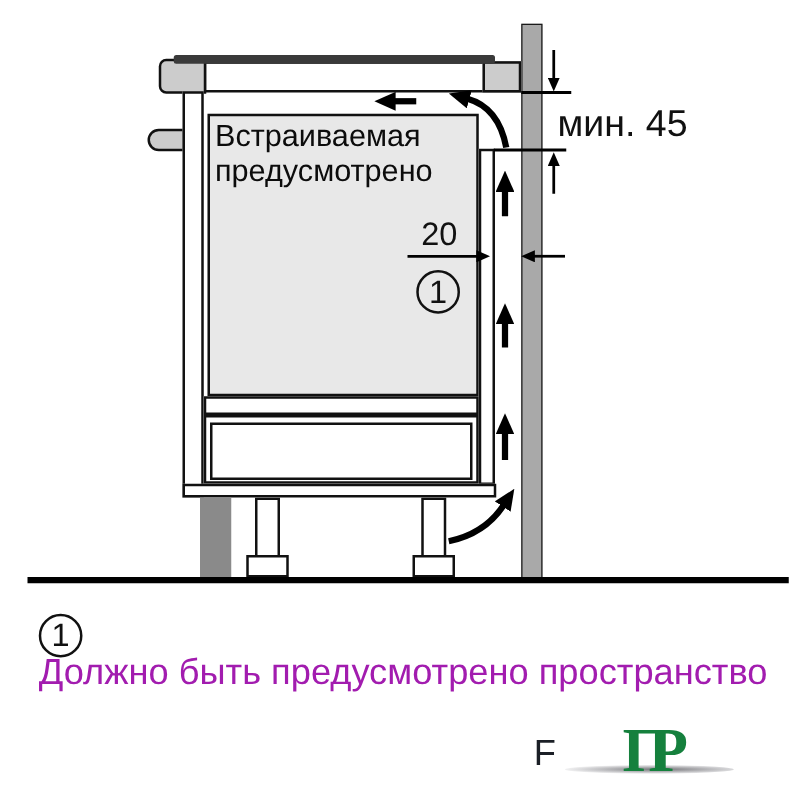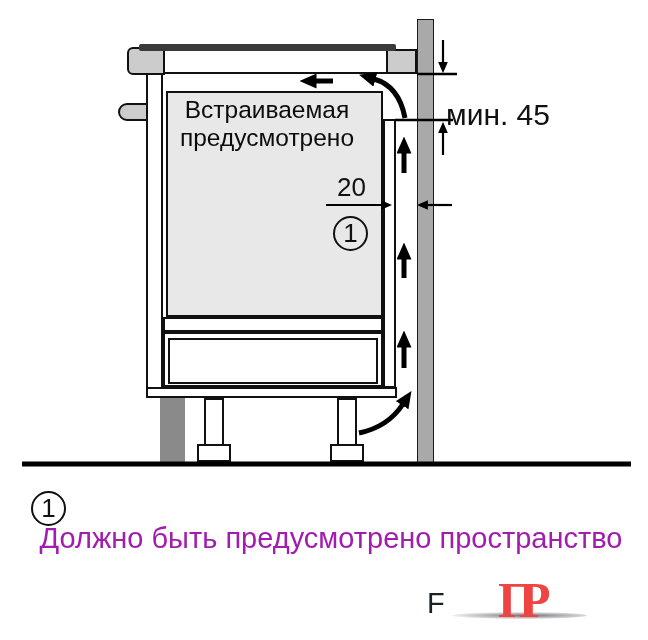--- a/index.html
+++ b/index.html
@@ -1,20 +1,20 @@
 <!DOCTYPE html>
 <html><head>
 <meta charset="utf-8">
 <style>
   html,body{margin:0;padding:0;background:#fff;}
   .canvas{
     position:relative;width:648px;height:640px;background:#ffffff;overflow:hidden;
     font-family:"Liberation Sans",sans-serif;color:#111;
   }
-  .abs{position:absolute;box-sizing:border-box;text-align:center;}
+  .abs{position:absolute;box-sizing:border-box;}
   
   .wall{left:417px;top:19px;width:17px;height:445px;background:#a9a9a9;border:1.5px solid #1a1a1a;}
   .slab{left:163px;top:49px;width:254px;height:25px;background:#fff;border:2px solid #111;}
   .cap-left{left:127px;top:47px;width:38px;height:28px;background:#cccccc;border:2px solid #111;border-radius:6px 0 0 6px;}
   .cap-right{left:386px;top:49px;width:31px;height:25px;background:#cccccc;border:2px solid #111;}
   .hob-strip{left:139px;top:44px;width:257px;height:7px;background:#3a3a3a;border-radius:2px;}
   .tab{left:118px;top:103px;width:30px;height:18px;background:#cccccc;border:2px solid #111;border-radius:9px 0 0 9px;}
   .side-panel{left:146px;top:73px;width:17px;height:325px;background:#fff;border:2px solid #111;}
   .oven-box{left:166px;top:91px;width:217px;height:226px;background:#e8e8e8;border:2px solid #111;}
   .rear-panel{left:383px;top:119px;width:13px;height:269px;background:#fff;border:2px solid #111;}
@@ -22,30 +22,30 @@
   .cavity{left:163px;top:332px;width:220px;height:55px;background:#fff;border:2px solid #111;}
   .cavity-inner{left:168px;top:338px;width:210px;height:46px;background:#fff;border:2px solid #111;}
   .bottom-bar{left:146px;top:387px;width:251px;height:11px;background:#fff;border:2px solid #111;}
   .plinth{left:160px;top:398px;width:25px;height:64px;background:#8a8a8a;}
   .leg-stem-l{left:204px;top:398px;width:20px;height:48px;background:#fff;border:2px solid #111;}
   .leg-foot-l{left:197px;top:444px;width:34px;height:18px;background:#fff;border:2px solid #111;}
   .leg-stem-r{left:337px;top:398px;width:20px;height:48px;background:#fff;border:2px solid #111;}
   .leg-foot-r{left:330px;top:444px;width:34px;height:18px;background:#fff;border:2px solid #111;}
   
   .oven-label{left:172px;top:96px;width:190px;font-size:24.5px;line-height:27.5px;color:#0c0c0c;}
-  .dim-min45{left:446px;top:83px;font-size:30px;white-space:nowrap;margin-top:15px;}
+  .dim-min45{left:446px;top:83px;font-size:30px;white-space:nowrap;}
   .dim-20{left:337px;top:172px;font-size:26px;}
   .callout-circle{width:35px;height:35px;border:2.5px solid #111;border-radius:50%;
     display:flex;align-items:center;justify-content:center;font-size:26px;background:transparent;}
   .circle-diagram{left:333px;top:216px;}
   .circle-footnote{left:31px;top:491px;}
   .footnote-text{left:31px;top:521px;width:600px;font-size:29px;line-height:34px;color:#a21caf;}
   .wm-letter{left:427px;top:587px;font-size:29px;color:#1b1f26;}
   .wm-monogram{left:498px;top:575px;font-family:"Liberation Serif",serif;font-weight:700;
-    font-size:50px;color:#ef4444;letter-spacing:-0.34em;line-height:1;}
+    font-size:50px;color:#15803d;letter-spacing:-0.34em;line-height:1;}
   .wm-swoosh{left:452px;top:612px;width:135px;height:7px;border-radius:50%;
     background:radial-gradient(ellipse at 55% 50%, rgba(110,110,115,0.95) 0%, rgba(160,160,165,0.45) 55%, rgba(200,200,205,0) 78%);}
   svg.overlay{position:absolute;left:0;top:0;pointer-events:none;}
 </style>
 </head>
 <body>
 
 <div class="canvas">
 
   <div class="abs wall"></div>

